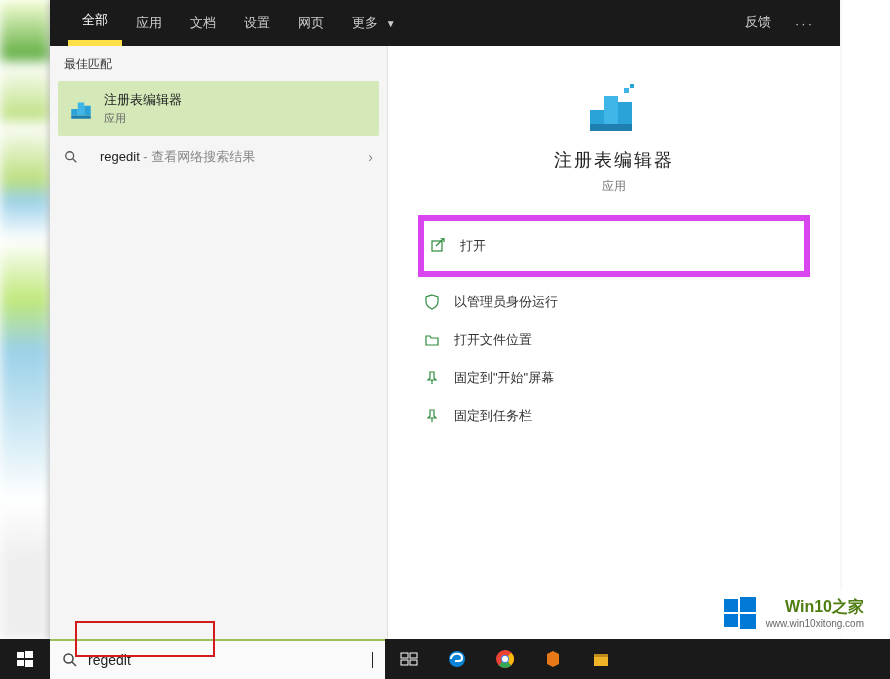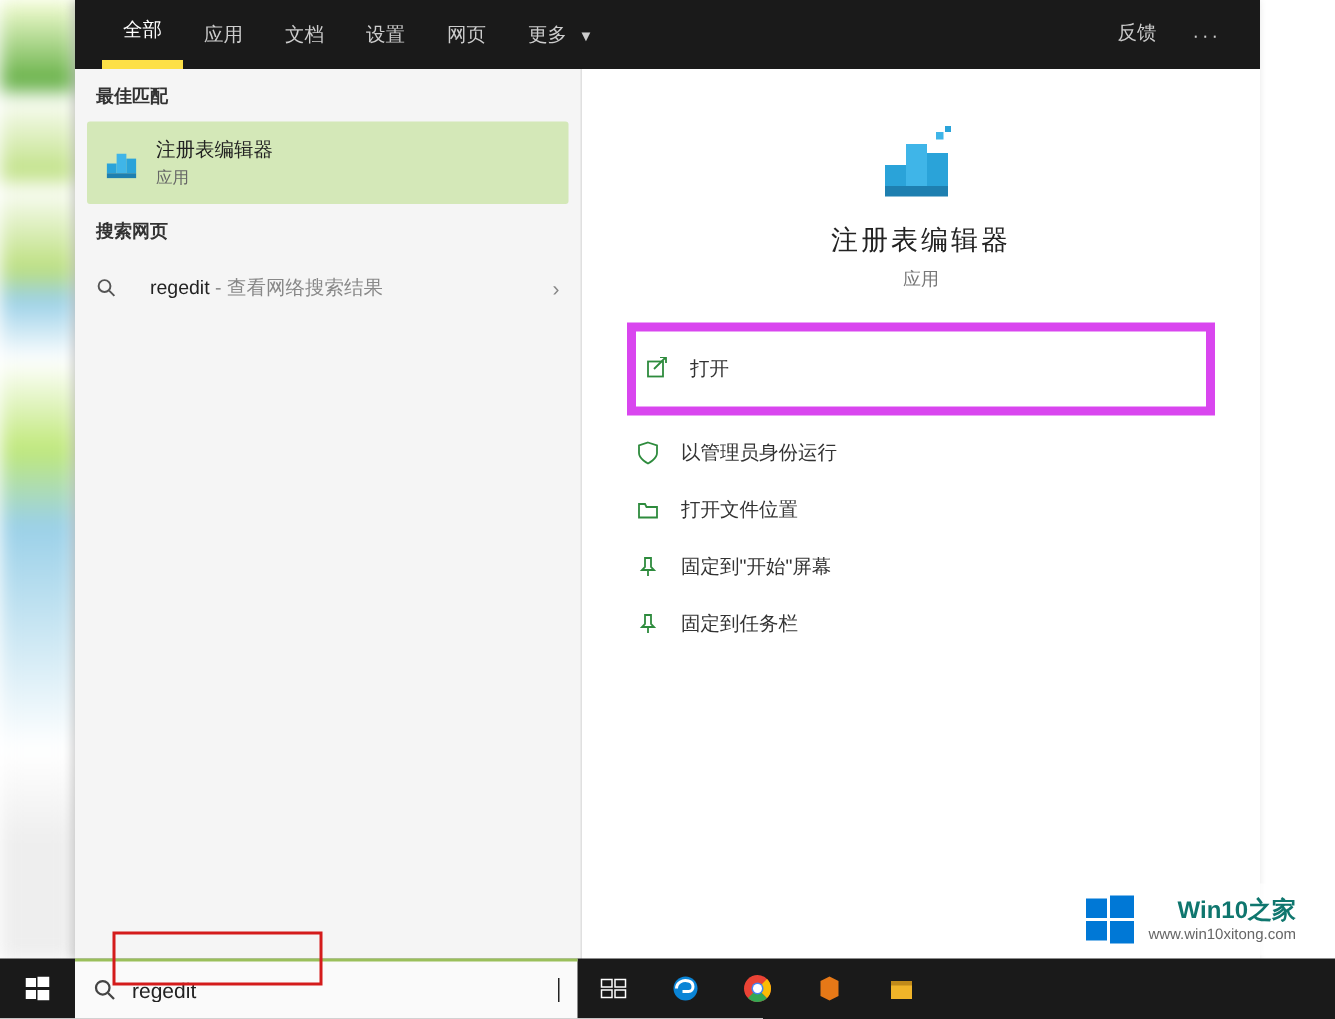--- a/index.html
+++ b/index.html
@@ -59,21 +59,21 @@
     }
     .right-panel {
       flex: 1;
       background: #fff;
       padding: 20px 30px;
     }
     .section-header {
       font-size: 12px;
       color: #333;
       padding: 10px 14px 8px 14px;
-      font-weight: 700;
+      font-weight: 400;
     }
     .best-match {
       margin: 0 8px;
       padding: 10px 10px;
       background: #d4e8b8;
       border-radius: 2px;
       display: flex;
       align-items: center;
       gap: 10px;
       cursor: pointer;
@@ -178,21 +178,21 @@
       position: absolute;
       right: 20px;
       bottom: 42px;
       display: flex;
       align-items: center;
       gap: 8px;
       background: rgba(255,255,255,0.7);
       padding: 6px;
     }
     .watermark .wm-text { text-align: right; }
-    .watermark .wm-title { font-size: 16px; font-weight: 600; color: #0f766e; }
+    .watermark .wm-title { font-size: 16px; font-weight: 600; color: #4d7c0f; }
     .watermark .wm-url { font-size: 10px; color: #666; }
     .caret {
       display: inline-block;
       width: 1px; height: 16px;
       background: #222;
       vertical-align: middle;
       margin-left: 1px;
       animation: blink 1s infinite;
     }
     @keyframes blink { 50% { opacity: 0; } }
@@ -230,21 +230,20 @@
             <rect x="12" y="8" width="8" height="16" fill="#3fb5e8"></rect>
             <rect x="20" y="12" width="8" height="12" fill="#2aa3d9"></rect>
             <rect x="4" y="24" width="24" height="4" fill="#1e7fb0"></rect>
           </svg>
         </span>
         <div class="bm-text">
           <div class="title">注册表编辑器</div>
           <div class="subtitle">应用</div>
         </div>
       </div>
-      <div class="section-header">搜索网页</div>
       <div class="web-row">
         <svg class="search-ic" viewBox="0 0 16 16">
           <circle cx="6.5" cy="6.5" r="4.5" fill="none" stroke="#555" stroke-width="1.5"></circle>
           <line x1="10" y1="10" x2="14" y2="14" stroke="#555" stroke-width="1.5"></line>
         </svg>
         <span>
           <span class="query">regedit</span><span class="desc"> - 查看网络搜索结果</span>
         </span>
         <span class="chev">›</span>
       </div>

